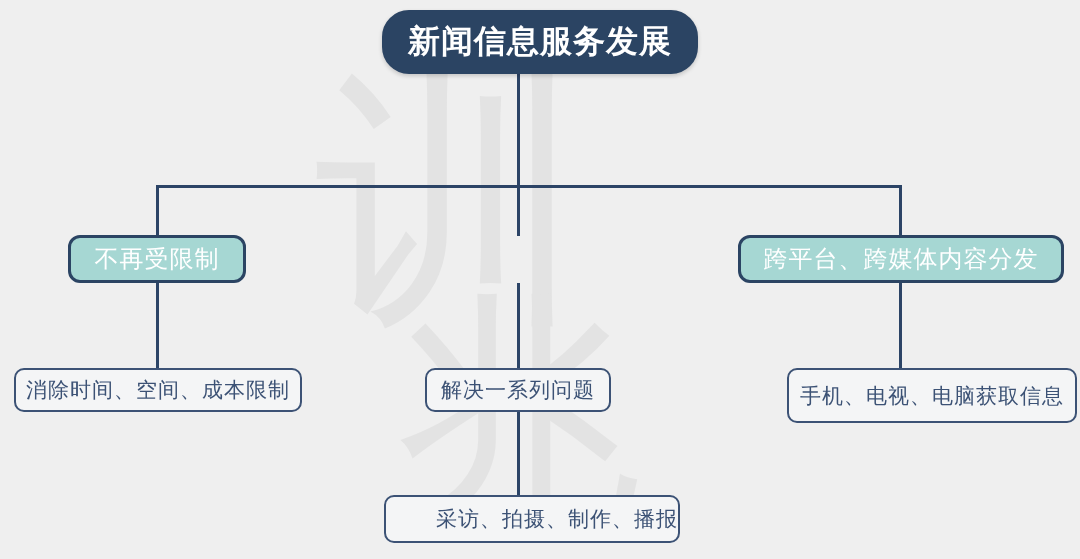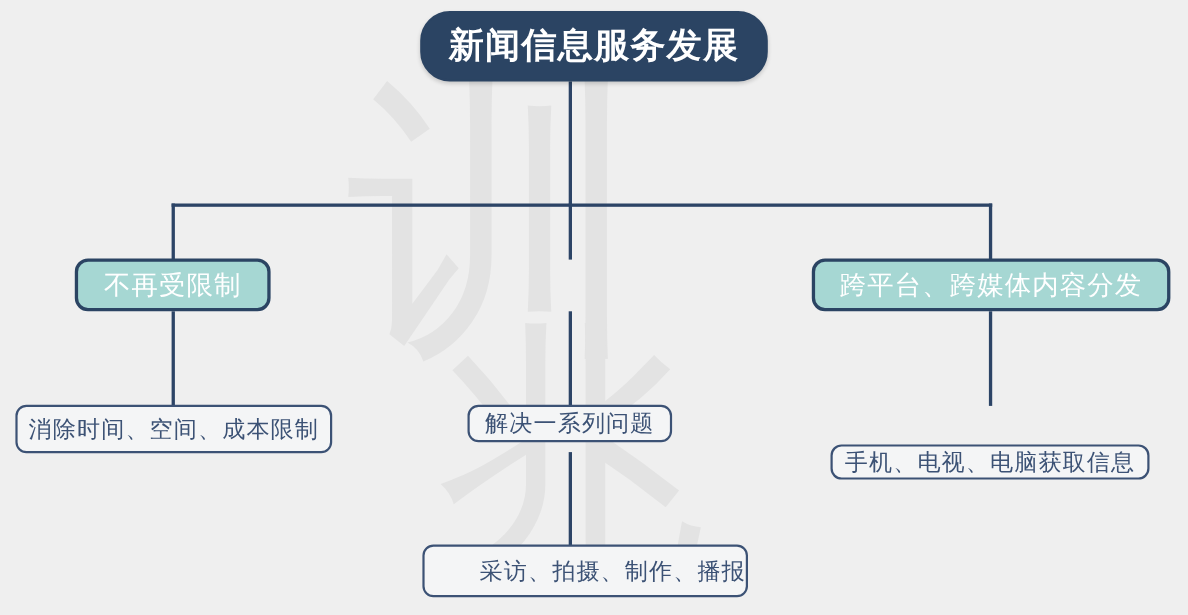--- a/index.html
+++ b/index.html
@@ -128,25 +128,25 @@
 
 
   <div class="node node-l2" style="left:738px; top:235px; width:326px; height:48px;text-align:center;">
     <span>跨平台、跨媒体内容分发</span>
   </div>
 
   <div class="node node-l3" style="left:14px; top:368px; width:288px; height:44px;">
     <span>消除时间、空间、成本限制</span>
   </div>
 
-  <div class="node node-l3" style="left:425px; top:368px; width:186px; height:34px;">
+  <div class="node node-l3" style="left:425px; top:368px; width:186px; height:44px;">
     <span>解决一系列问题</span>
   </div>
 
-  <div class="node node-l3" style="left:755px; top:368px; width:290px; height:32px;margin-top:36px;">
+  <div class="node node-l3" style="left:787px; top:368px; width:290px; height:55px;">
     <span>手机、电视、电脑获取信息</span>
   </div>
 
   <div class="node node-l3" style="left:384px; top:495px; width:296px; height:48px;justify-content:flex-end;">
     <span>采访、拍摄、制作、播报</span>
   </div>
 
 </div>
 
 </body></html>

